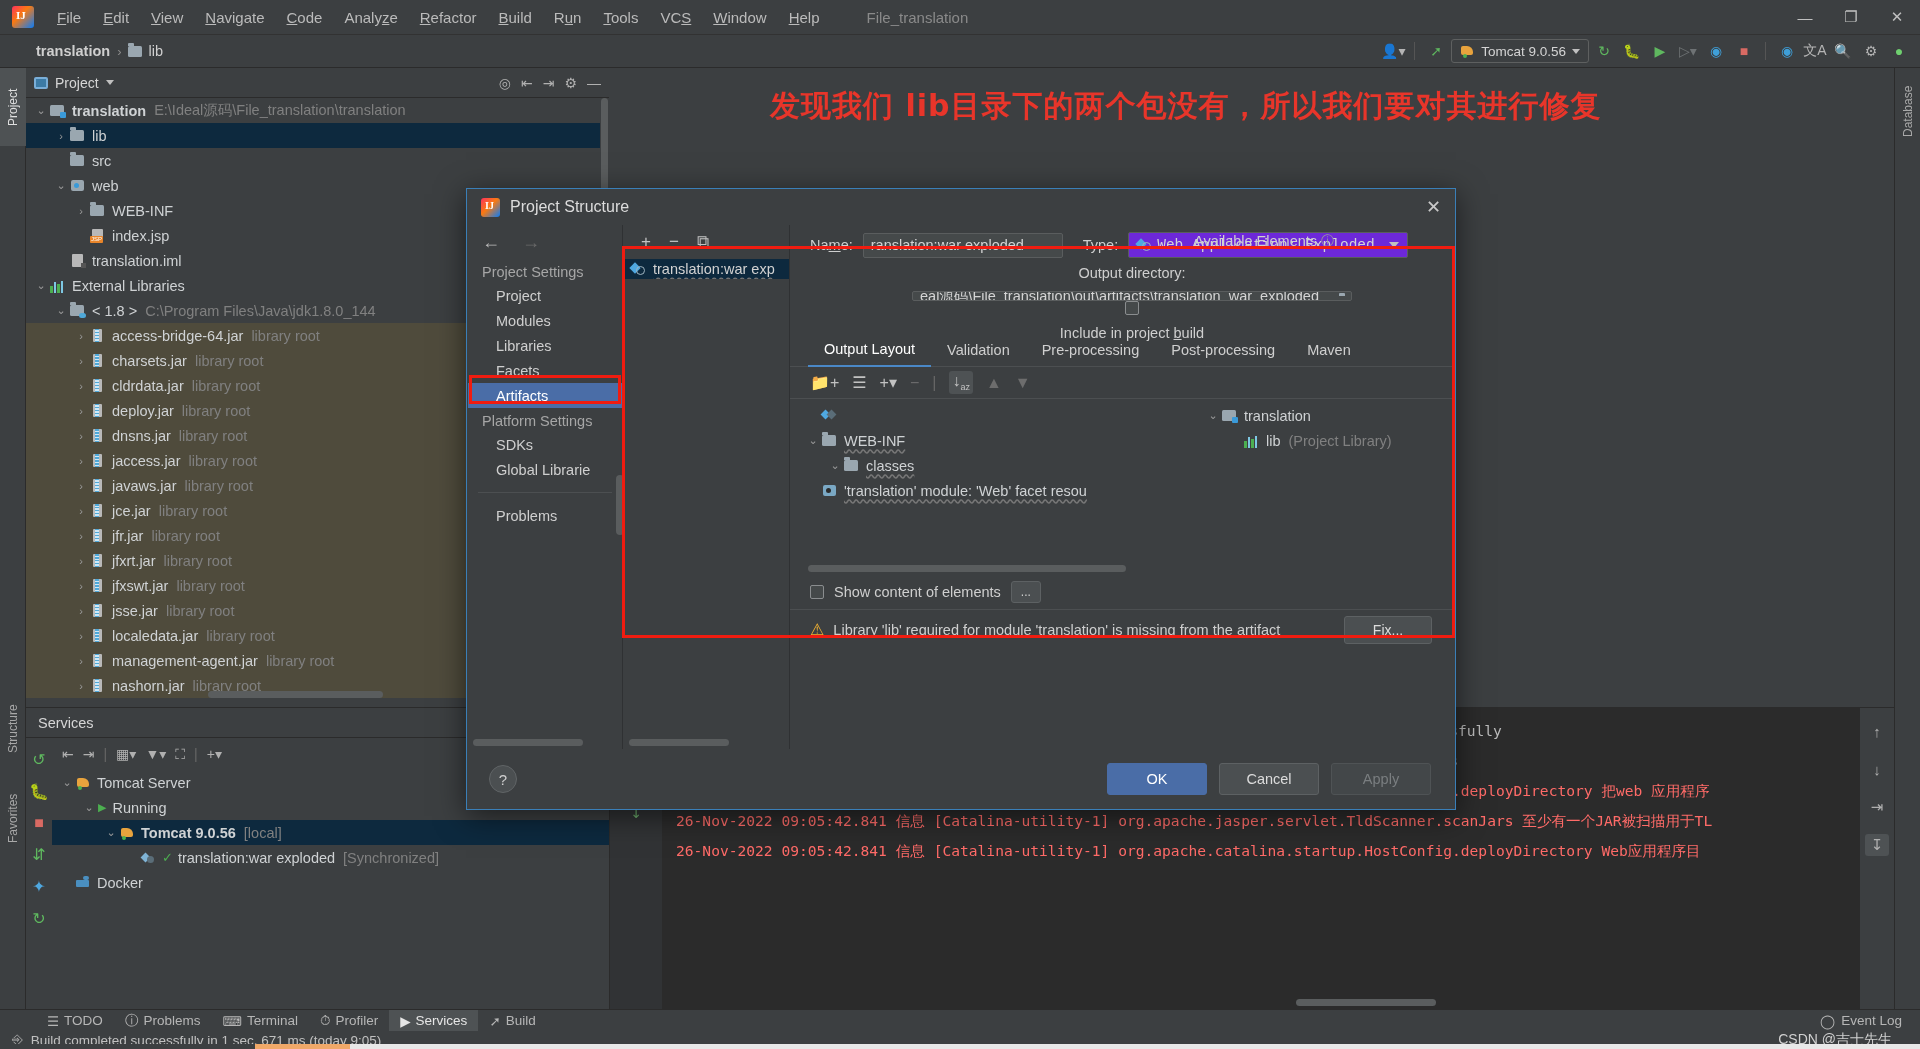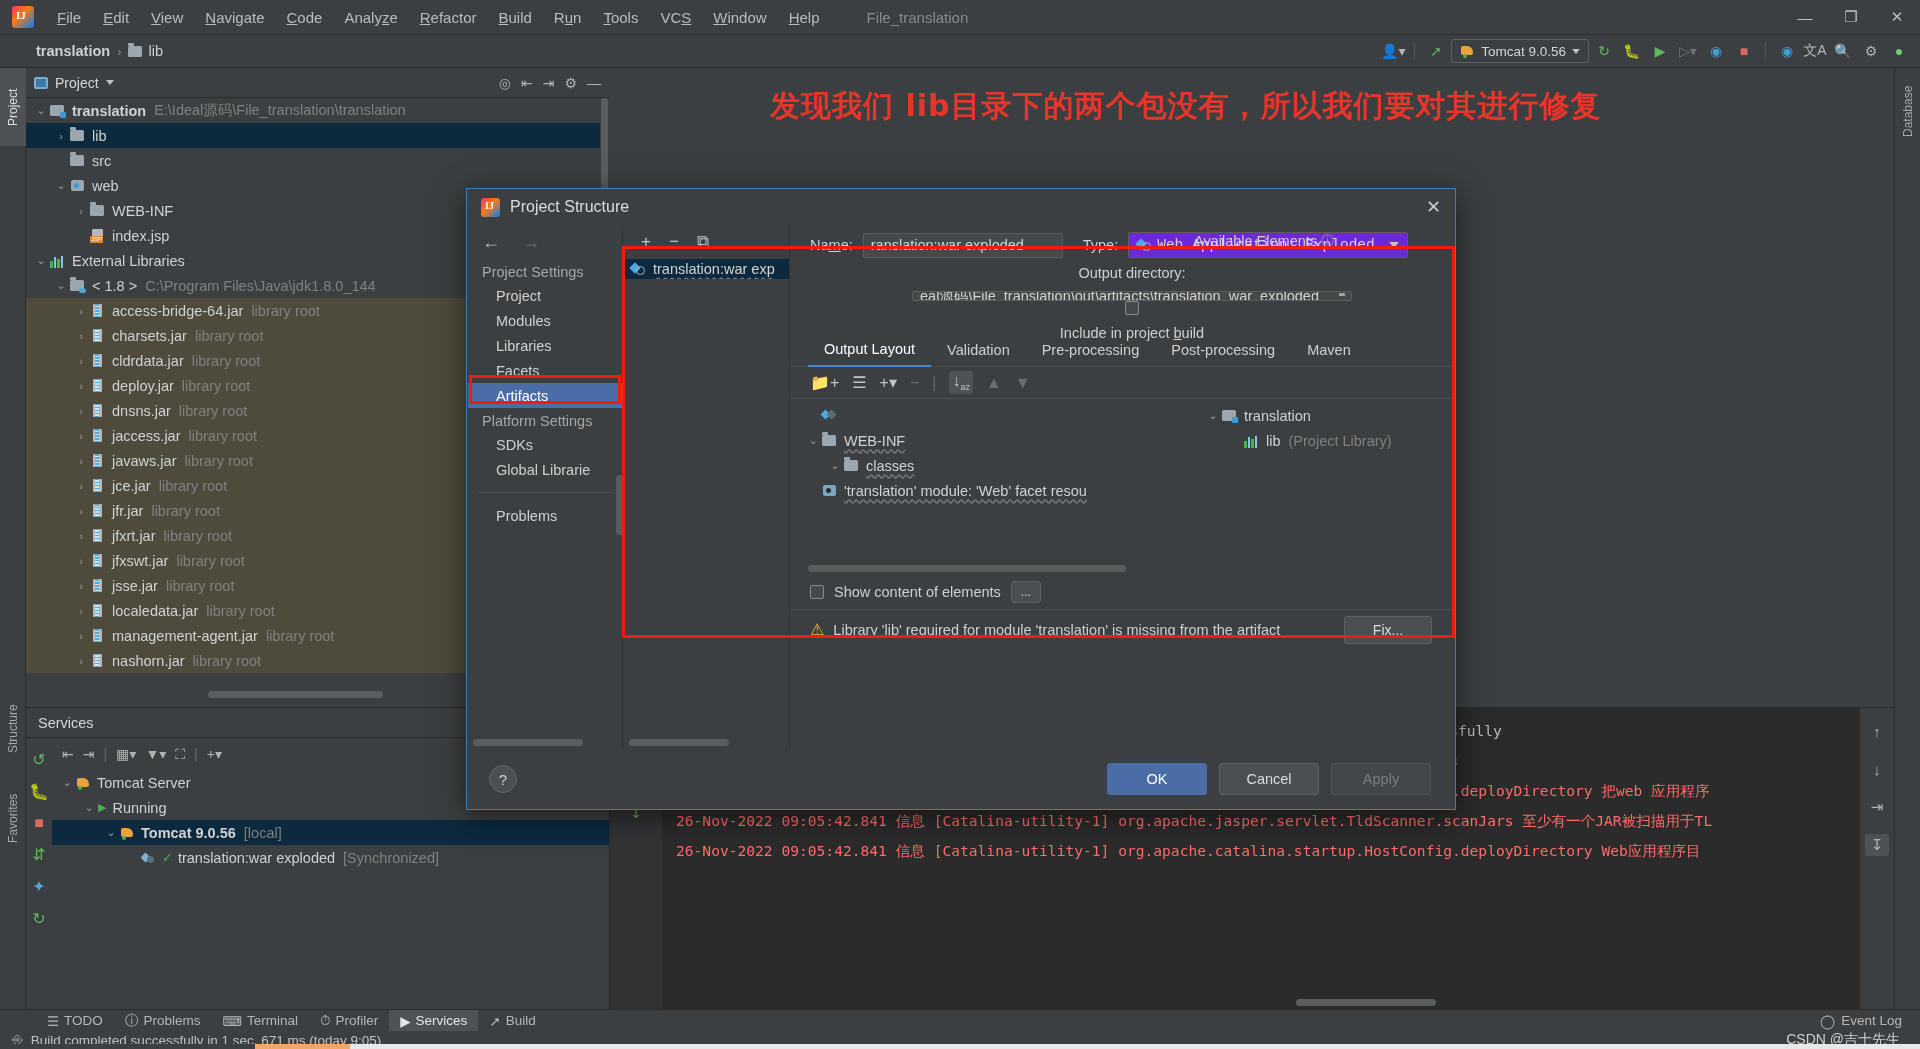--- a/index.html
+++ b/index.html
@@ -163,21 +163,21 @@
     display:flex; align-items:center; border-top:1px solid #2b2b2b;
   }
   .btab { display:flex; align-items:center; gap:5px; color:#b6b6b6; font-size:13.5px; padding:3px 11px; height:22px;}
   .btab.sel { background:#4e5254; color:#e6e6e6; }
   .btab:first-child { margin-left:36px; }
   .eventlog { margin-left:auto; margin-right:18px; display:flex; align-items:center; gap:6px; color:#b6b6b6; font-size:13.5px;}
   .statusbar {
     position:absolute; left:0; top:1031px; width:1920px; height:18px; background:#3c3f41;
     display:flex; align-items:center; font-size:13.5px; color:#c0c0c0;
   }
-  .watermark { margin-left:auto; margin-right:20px; color:#d0d0d0; font-size:14px; }
+  .watermark { margin-left:auto; margin-right:28px; color:#d0d0d0; font-size:14px; }
   .taskbar-hint { position:absolute; left:0; top:1044px; width:1920px; height:5px; background:#e8e8e8; }
   .taskbar-hint .o { position:absolute; left:255px; top:0; width:95px; height:5px; background:#f0a868;}
   .taskbar-hint .g { position:absolute; left:0; top:0; width:255px; height:5px; background:#3c3f41;}
 
   
   .annot {
     position:absolute; left:770px; top:86px; color:#e8352a; font-size:30px; font-weight:bold;
     letter-spacing:1px; white-space:nowrap; z-index:5;
     font-family:"DejaVu Sans", sans-serif;
   }
@@ -409,20 +409,28 @@
           <span class="tlabel">WEB-INF</span>
         </div>
         <div class="trow" style="padding-left: 46px;">
           <span class="tw"></span>
           <span class="icn jsp">
             <span class="f"></span>
             <span class="t">JSP</span>
           </span>
           <span class="tlabel">index.jsp</span>
         </div>
+        <div class="trow" style="padding-left: 26px;">
+          <span class="tw"></span>
+          <span class="icn iml">
+            <span class="f"></span>
+            <span class="t"></span>
+          </span>
+          <span class="tlabel">translation.iml</span>
+        </div>
         <div class="trow" style="padding-left: 6px;">
           <span class="tw">⌄</span>
           <span class="icn libs">
             <i style="height:7px;background:#4caf50"></i>
             <i style="height:11px;background:#7ec8e3"></i>
             <i style="height:9px;background:#4caf50"></i>
             <i style="height:12px;background:#7ec8e3"></i>
           </span>
           <span class="tlabel">External Libraries</span>
         </div>
@@ -624,20 +632,28 @@
         </div>
         <div class="svc-row" style="padding-left: 72px;">
           <span class="tw"></span>
           <span class="art-ic">
             <span class="d1"></span>
             <span class="d2"></span>
           </span>
           <span class="check-g" style="margin-right:5px">✓</span>
           <span class="tlabel">translation:war exploded</span>
           <span class="tsub">[Synchronized]</span>
+        </div>
+        <div class="svc-row" style="padding-left: 6px;">
+          <span class="tw"></span>
+          <span class="docker-ic">
+            <span class="b"></span>
+            <span class="h"></span>
+          </span>
+          <span class="tlabel">Docker</span>
         </div>
       </div>
   </div>
 
   <div class="console">
     <div class="cons-gutter">
       <div class="gi" style="color:#5fb85f">✓&nbsp;⇵</div>
       <div class="gi" style="color:#7a7a7a">↤</div>
       <div class="gi" style="color:#b0b0b0">↻</div>
       <div class="gi" style="color:#6fb36f">↧</div>

